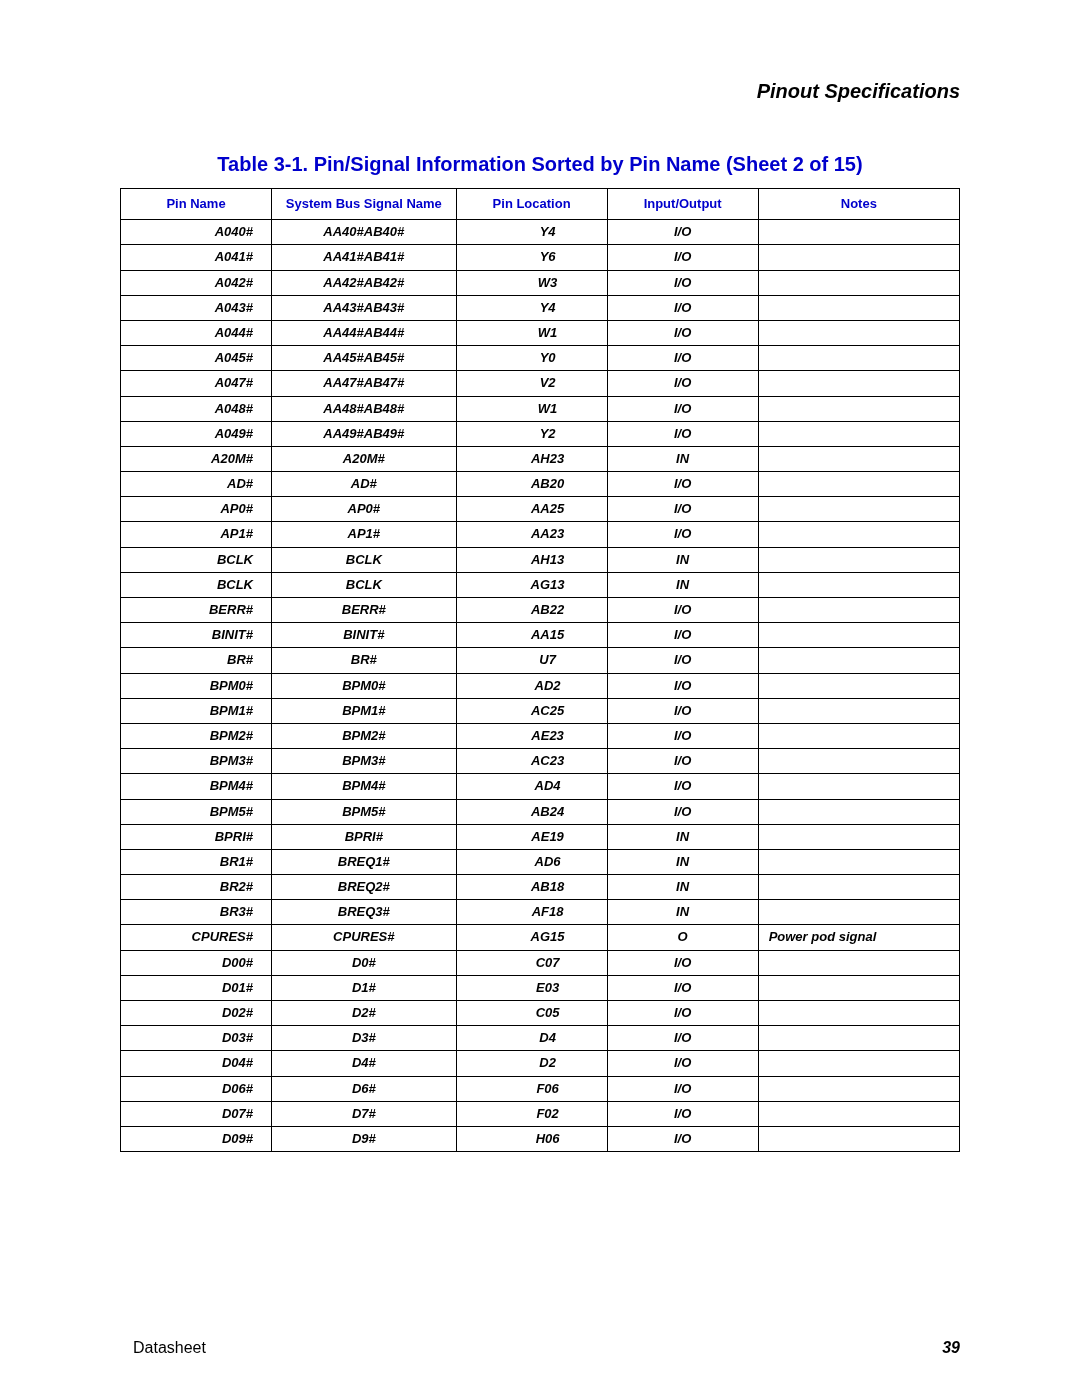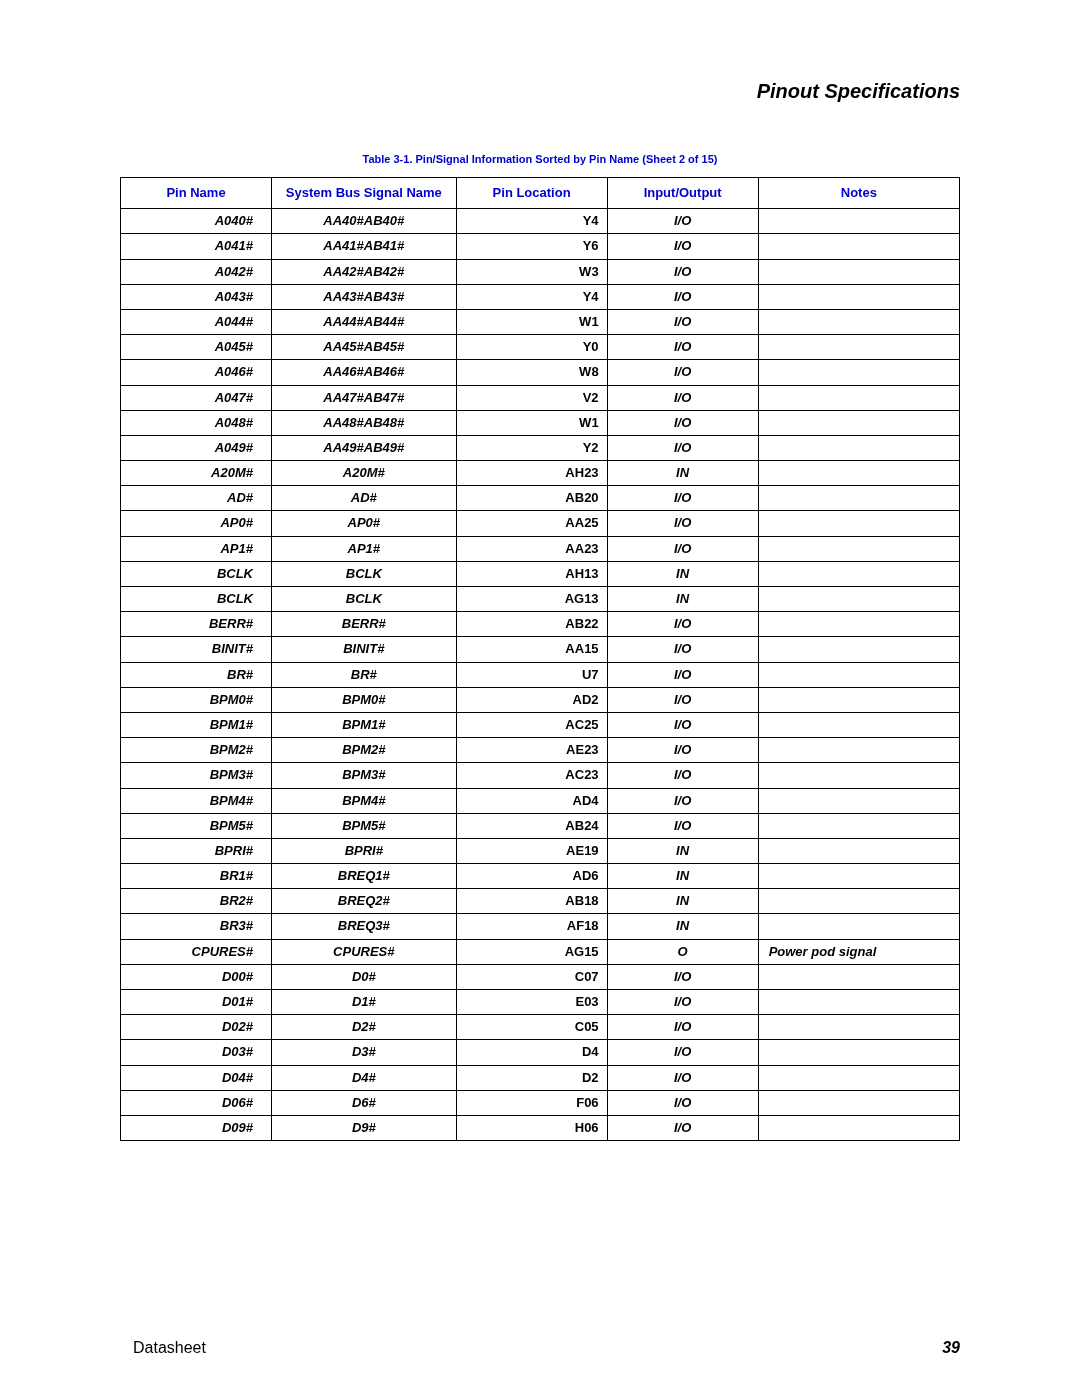--- a/index.html
+++ b/index.html
@@ -20,21 +20,21 @@
     text-align: right;
     font-style: italic;
     font-weight: bold;
     font-size: 20px;
     margin-bottom: 50px;
   }
   .caption {
     text-align: center;
     color: #0000cc;
     font-weight: bold;
-    font-size: 11px;
+    font-size: 20px;
     margin-bottom: 12px;
   }
   table {
     border-collapse: collapse;
     width: 100%;
     table-layout: fixed;
   }
   th, td {
     border: 1px solid #000;
     padding: 3px 8px;
@@ -50,21 +50,21 @@
     font-style: normal;
     padding: 6px 8px;
   }
   col.c1 { width: 18%; }
   col.c2 { width: 22%; }
   col.c3 { width: 18%; }
   col.c4 { width: 18%; }
   col.c5 { width: 24%; }
   td.pin { font-weight: bold; font-style: italic; text-align: right; padding-right: 18px;}
   td.sig { font-weight: bold; font-style: italic; text-align: center; }
-  td.loc { font-weight: bold; text-align: right; padding-left: 40px;}
+  td.loc { font-weight: bold; font-style: italic; text-align: center; padding-left: 40px;}
   td.io  { font-weight: bold; font-style: italic; text-align: center; }
   td.notes { font-weight: bold; font-style: italic; text-align: left; padding-left: 10px;}
   .footer {
     position: absolute;
     bottom: 40px;
     left: 133px;
     right: 120px;
     display: flex;
     justify-content: space-between;
     font-size: 16px;
@@ -133,27 +133,20 @@
           <td class="notes"></td>
         </tr>
         <tr>
           <td class="pin">A045#</td>
           <td class="sig">AA45#AB45#</td>
           <td class="loc">Y0</td>
           <td class="io">I/O</td>
           <td class="notes"></td>
         </tr>
         <tr>
-          <td class="pin">A046#</td>
-          <td class="sig">AA46#AB46#</td>
-          <td class="loc">W8</td>
-          <td class="io">I/O</td>
-          <td class="notes"></td>
-        </tr>
-        <tr>
           <td class="pin">A047#</td>
           <td class="sig">AA47#AB47#</td>
           <td class="loc">V2</td>
           <td class="io">I/O</td>
           <td class="notes"></td>
         </tr>
         <tr>
           <td class="pin">A048#</td>
           <td class="sig">AA48#AB48#</td>
           <td class="loc">W1</td>
@@ -339,20 +332,27 @@
           <td class="pin">D04#</td>
           <td class="sig">D4#</td>
           <td class="loc">D2</td>
           <td class="io">I/O</td>
           <td class="notes"></td>
         </tr>
         <tr>
           <td class="pin">D06#</td>
           <td class="sig">D6#</td>
           <td class="loc">F06</td>
+          <td class="io">I/O</td>
+          <td class="notes"></td>
+        </tr>
+        <tr>
+          <td class="pin">D07#</td>
+          <td class="sig">D7#</td>
+          <td class="loc">F02</td>
           <td class="io">I/O</td>
           <td class="notes"></td>
         </tr>
         <tr>
           <td class="pin">D09#</td>
           <td class="sig">D9#</td>
           <td class="loc">H06</td>
           <td class="io">I/O</td>
           <td class="notes"></td>
         </tr>

